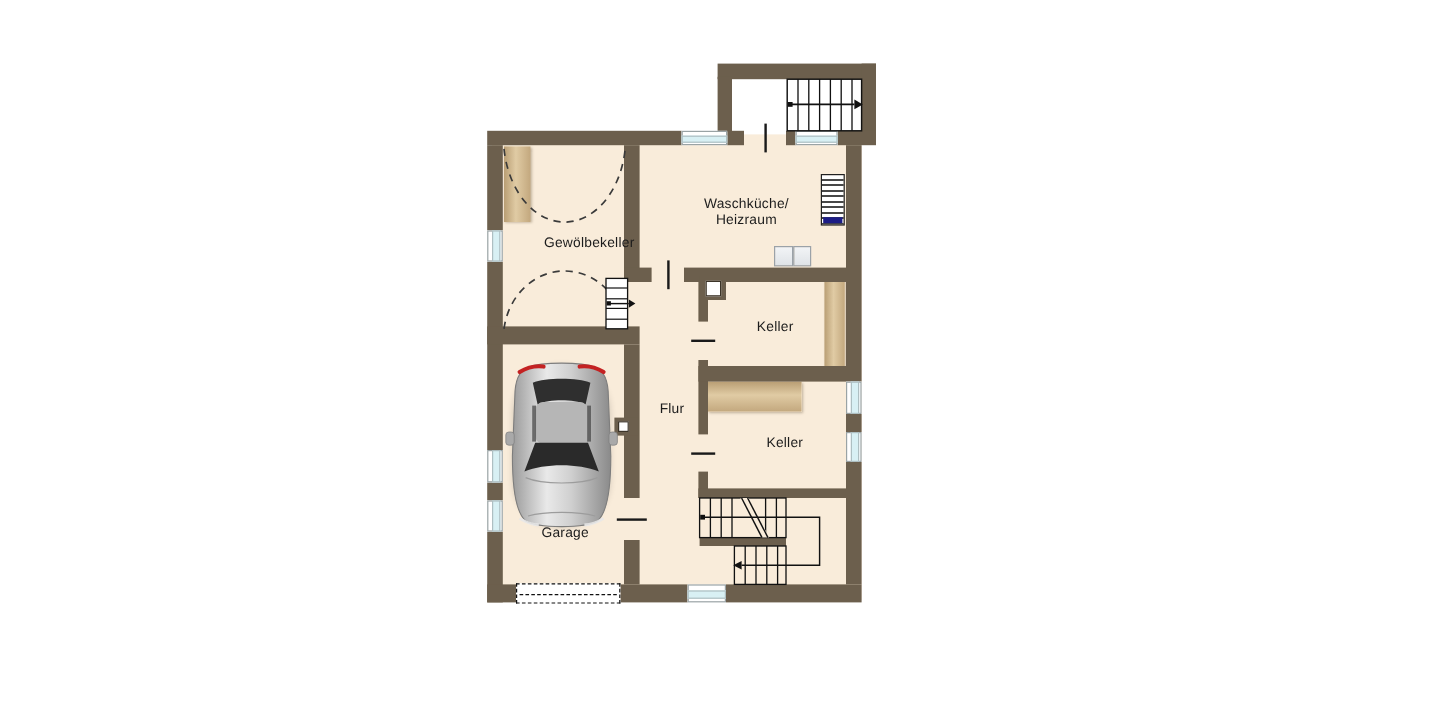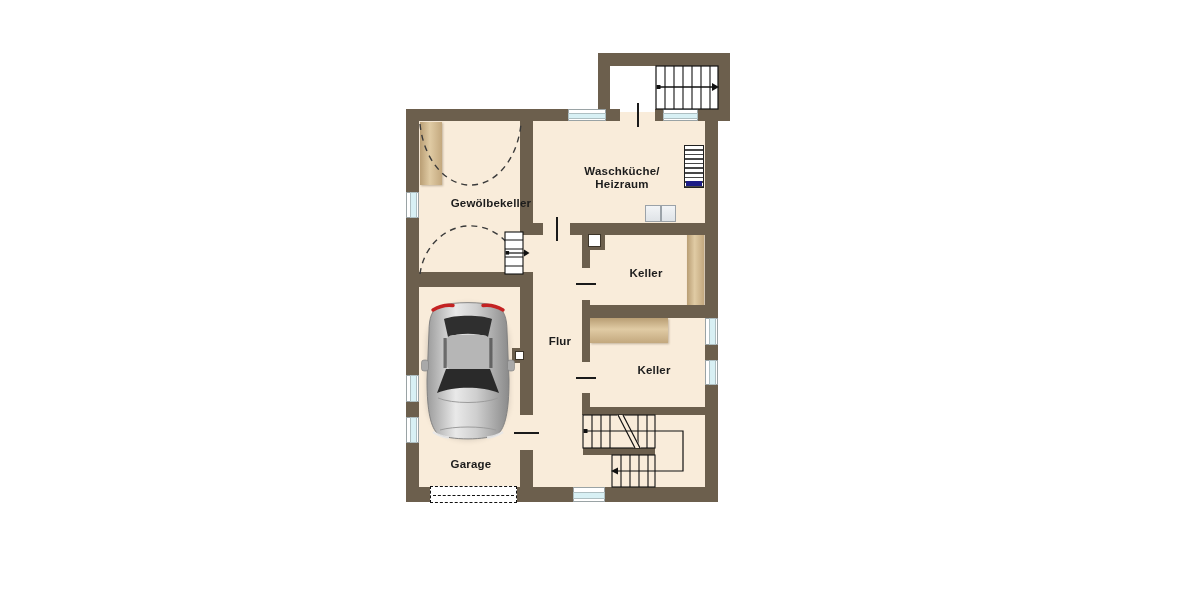--- a/index.html
+++ b/index.html
@@ -15,21 +15,21 @@
   .chimney-hole{position:absolute;background:#ffffff;border:1px solid #3c3428;box-sizing:border-box;}
   .shelf-v{position:absolute;background:linear-gradient(90deg,#b99e74,#e0cba4 45%,#c3a87e);box-shadow:1px 1px 2px rgba(90,70,40,.35);}
   .shelf-h{position:absolute;background:linear-gradient(180deg,#b99e74,#e0cba4 45%,#c3a87e);box-shadow:1px 1px 2px rgba(90,70,40,.35);}
   .heater{position:absolute;background:repeating-linear-gradient(180deg,#ffffff 0 3px,#474747 3px 4.6px);
           border:1.2px solid #202020;box-sizing:border-box;}
   .heater-accent{position:absolute;background:#1c1c86;}
   .appliance{position:absolute;background:linear-gradient(180deg,#f2f4f6,#dfe3e7);border:1px solid #9ba2a8;box-sizing:border-box;}
   .garage-door{position:absolute;background:#ffffff;border:1.6px dashed #111;box-sizing:border-box;}
   .garage-door-inner{position:absolute;left:2px;right:2px;top:55%;border-top:1.4px dashed #111;}
   .room-label{position:absolute;transform:translate(-50%,-50%);font-size:11.5px;line-height:12.5px;
-              color:#1c1c1c;text-align:center;white-space:nowrap;letter-spacing:.2px;font-weight:bold;}
+              color:#1c1c1c;text-align:center;white-space:nowrap;letter-spacing:.2px;}
   svg{position:absolute;left:0;top:0;}
 </style>
 </head>
 <body>
 
 <div id="stage">
 
   <div class="floor" style="left:410px;top:112px;width:308px;height:388px;"></div>
   <div class="abs" style="left:610px;top:66px;width:108px;height:43px;background:#ffffff;"></div>
 
@@ -209,15 +209,15 @@
   </svg>
 
   <div class="room-label" style="left:491px;top:203px;">Gewölbekeller</div>
   <div class="room-label" style="left:622px;top:177px;">
     <span>Waschküche/</span><br>
     <span>Heizraum</span>
   </div>
   <div class="room-label" style="left:646px;top:273px;">Keller</div>
   <div class="room-label" style="left:654px;top:370px;">Keller</div>
   <div class="room-label" style="left:560px;top:341px;text-align:right;">Flur</div>
-  <div class="room-label" style="left:471px;top:464px;">Garage</div>
+  <div class="room-label" style="left:471px;top:445px;">Garage</div>
 
 </div>
 
 </body></html>

